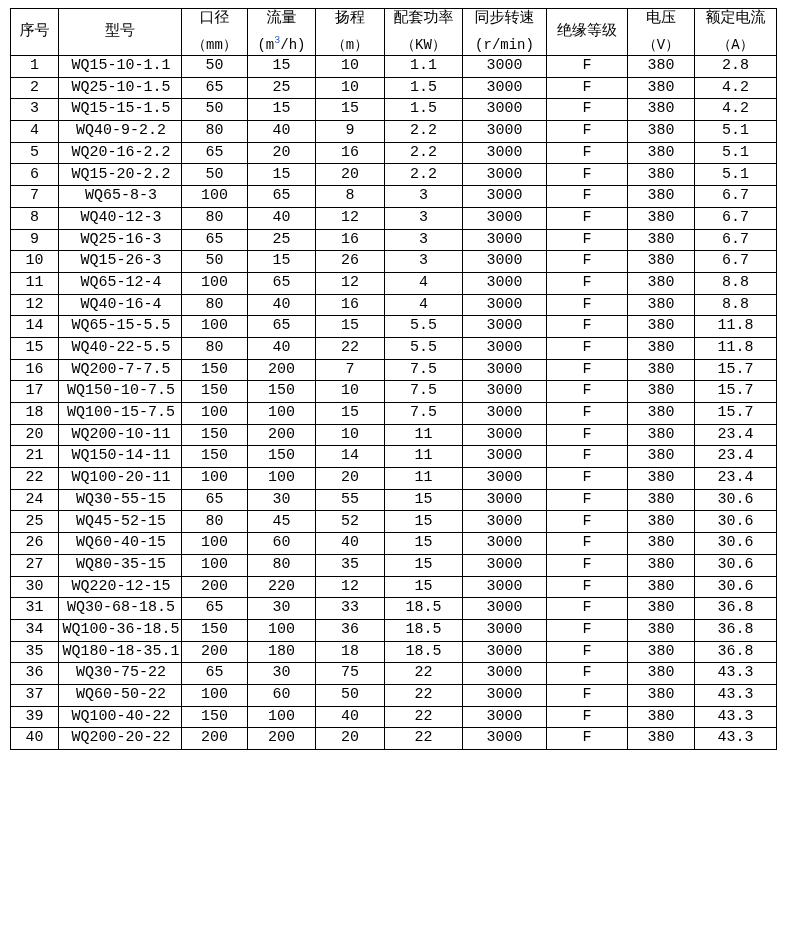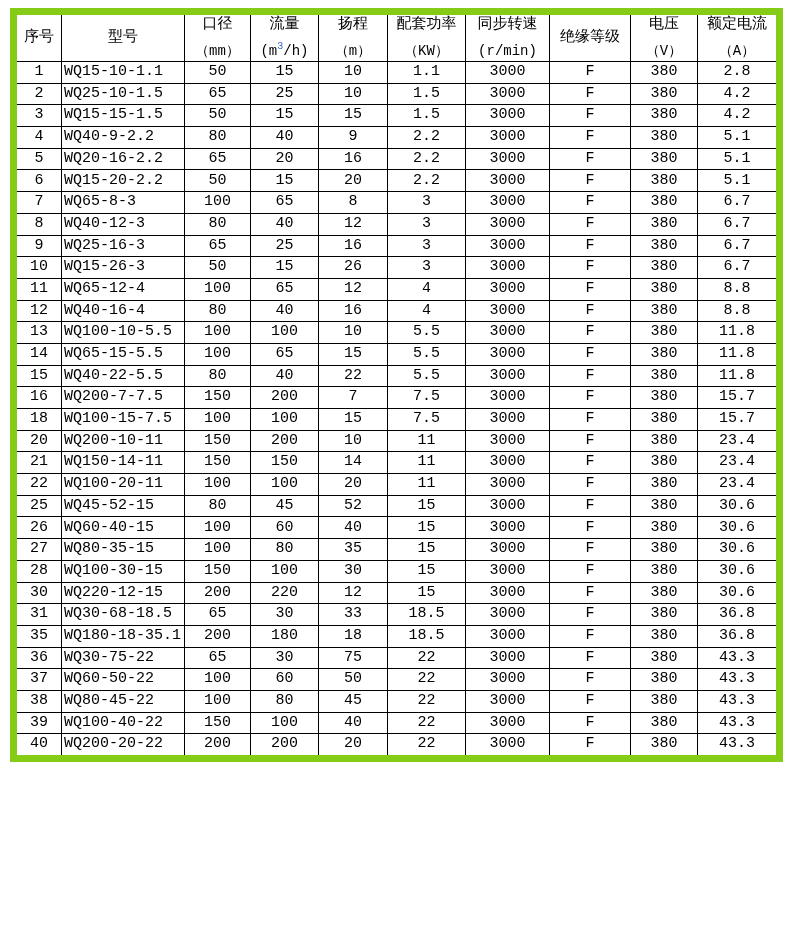--- a/index.html
+++ b/index.html
@@ -6,36 +6,36 @@
   body{
     width:788px;height:925px;
     font-family:"Liberation Mono","DejaVu Sans Mono",monospace;
     color:#000;
   }
   .page{padding:8px 10px 0 10px;}
   table{
     border-collapse:collapse;
     table-layout:fixed;
     width:767px;
-    border:7px solid #84cc16;
+    border:1px solid #84cc16;
   }
   th,td{
     border:1px solid #000;
     padding:0;
     text-align:center;
     vertical-align:middle;
     font-size:15px;
     font-weight:normal;
     line-height:1.1;
     overflow:hidden;
     white-space:nowrap;
   }
   thead th{height:46px;}
   tbody td{height:20.7px;}
-  td.left{text-align:left;padding-left:2px;}
+  td.left{text-align:center;padding-left:2px;}
   .unit{font-size:14px;margin-top:11px;}
   sup{font-size:10px;line-height:0;}
   col.c1{width:48px;}  col.c2{width:123px;} col.c3{width:66px;}
   col.c4{width:68px;}  col.c5{width:69px;}  col.c6{width:78px;}
   col.c7{width:84px;}  col.c8{width:81px;}  col.c9{width:67px;}
   col.c10{width:82px;}
 </style>
 </head>
 <body>
 
@@ -233,32 +233,20 @@
           <td>80</td>
           <td>40</td>
           <td>16</td>
           <td>4</td>
           <td>3000</td>
           <td>F</td>
           <td>380</td>
           <td>8.8</td>
         </tr>
         <tr>
-          <td>13</td>
-          <td class="left">WQ100-10-5.5</td>
-          <td>100</td>
-          <td>100</td>
-          <td>10</td>
-          <td>5.5</td>
-          <td>3000</td>
-          <td>F</td>
-          <td>380</td>
-          <td>11.8</td>
-        </tr>
-        <tr>
           <td>14</td>
           <td class="left">WQ65-15-5.5</td>
           <td>100</td>
           <td>65</td>
           <td>15</td>
           <td>5.5</td>
           <td>3000</td>
           <td>F</td>
           <td>380</td>
           <td>11.8</td>
@@ -281,20 +269,32 @@
           <td>150</td>
           <td>200</td>
           <td>7</td>
           <td>7.5</td>
           <td>3000</td>
           <td>F</td>
           <td>380</td>
           <td>15.7</td>
         </tr>
         <tr>
+          <td>17</td>
+          <td class="left">WQ150-10-7.5</td>
+          <td>150</td>
+          <td>150</td>
+          <td>10</td>
+          <td>7.5</td>
+          <td>3000</td>
+          <td>F</td>
+          <td>380</td>
+          <td>15.7</td>
+        </tr>
+        <tr>
           <td>18</td>
           <td class="left">WQ100-15-7.5</td>
           <td>100</td>
           <td>100</td>
           <td>15</td>
           <td>7.5</td>
           <td>3000</td>
           <td>F</td>
           <td>380</td>
           <td>15.7</td>
@@ -329,20 +329,32 @@
           <td>100</td>
           <td>100</td>
           <td>20</td>
           <td>11</td>
           <td>3000</td>
           <td>F</td>
           <td>380</td>
           <td>23.4</td>
         </tr>
         <tr>
+          <td>24</td>
+          <td class="left">WQ30-55-15</td>
+          <td>65</td>
+          <td>30</td>
+          <td>55</td>
+          <td>15</td>
+          <td>3000</td>
+          <td>F</td>
+          <td>380</td>
+          <td>30.6</td>
+        </tr>
+        <tr>
           <td>25</td>
           <td class="left">WQ45-52-15</td>
           <td>80</td>
           <td>45</td>
           <td>52</td>
           <td>15</td>
           <td>3000</td>
           <td>F</td>
           <td>380</td>
           <td>30.6</td>
@@ -358,32 +370,20 @@
           <td>F</td>
           <td>380</td>
           <td>30.6</td>
         </tr>
         <tr>
           <td>27</td>
           <td class="left">WQ80-35-15</td>
           <td>100</td>
           <td>80</td>
           <td>35</td>
-          <td>15</td>
-          <td>3000</td>
-          <td>F</td>
-          <td>380</td>
-          <td>30.6</td>
-        </tr>
-        <tr>
-          <td>28</td>
-          <td class="left">WQ100-30-15</td>
-          <td>150</td>
-          <td>100</td>
-          <td>30</td>
           <td>15</td>
           <td>3000</td>
           <td>F</td>
           <td>380</td>
           <td>30.6</td>
         </tr>
         <tr>
           <td>30</td>
           <td class="left">WQ220-12-15</td>
           <td>200</td>
@@ -401,20 +401,32 @@
           <td>65</td>
           <td>30</td>
           <td>33</td>
           <td>18.5</td>
           <td>3000</td>
           <td>F</td>
           <td>380</td>
           <td>36.8</td>
         </tr>
         <tr>
+          <td>34</td>
+          <td class="left">WQ100-36-18.5</td>
+          <td>150</td>
+          <td>100</td>
+          <td>36</td>
+          <td>18.5</td>
+          <td>3000</td>
+          <td>F</td>
+          <td>380</td>
+          <td>36.8</td>
+        </tr>
+        <tr>
           <td>35</td>
           <td class="left">WQ180-18-35.1</td>
           <td>200</td>
           <td>180</td>
           <td>18</td>
           <td>18.5</td>
           <td>3000</td>
           <td>F</td>
           <td>380</td>
           <td>36.8</td>
@@ -430,32 +442,20 @@
           <td>F</td>
           <td>380</td>
           <td>43.3</td>
         </tr>
         <tr>
           <td>37</td>
           <td class="left">WQ60-50-22</td>
           <td>100</td>
           <td>60</td>
           <td>50</td>
-          <td>22</td>
-          <td>3000</td>
-          <td>F</td>
-          <td>380</td>
-          <td>43.3</td>
-        </tr>
-        <tr>
-          <td>38</td>
-          <td class="left">WQ80-45-22</td>
-          <td>100</td>
-          <td>80</td>
-          <td>45</td>
           <td>22</td>
           <td>3000</td>
           <td>F</td>
           <td>380</td>
           <td>43.3</td>
         </tr>
         <tr>
           <td>39</td>
           <td class="left">WQ100-40-22</td>
           <td>150</td>

